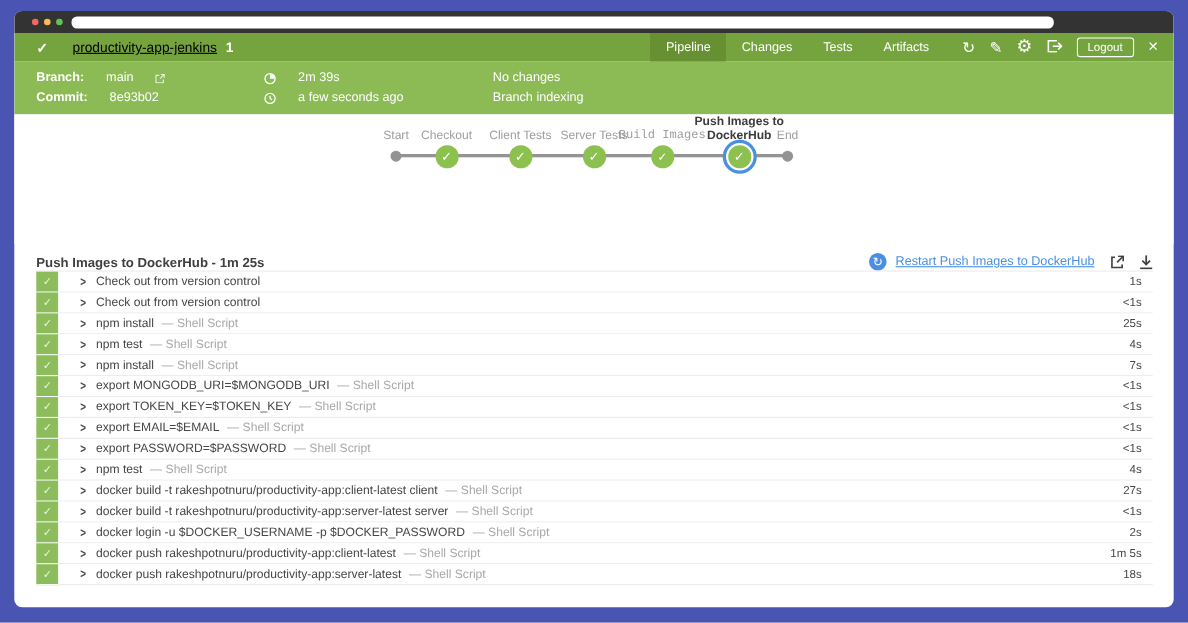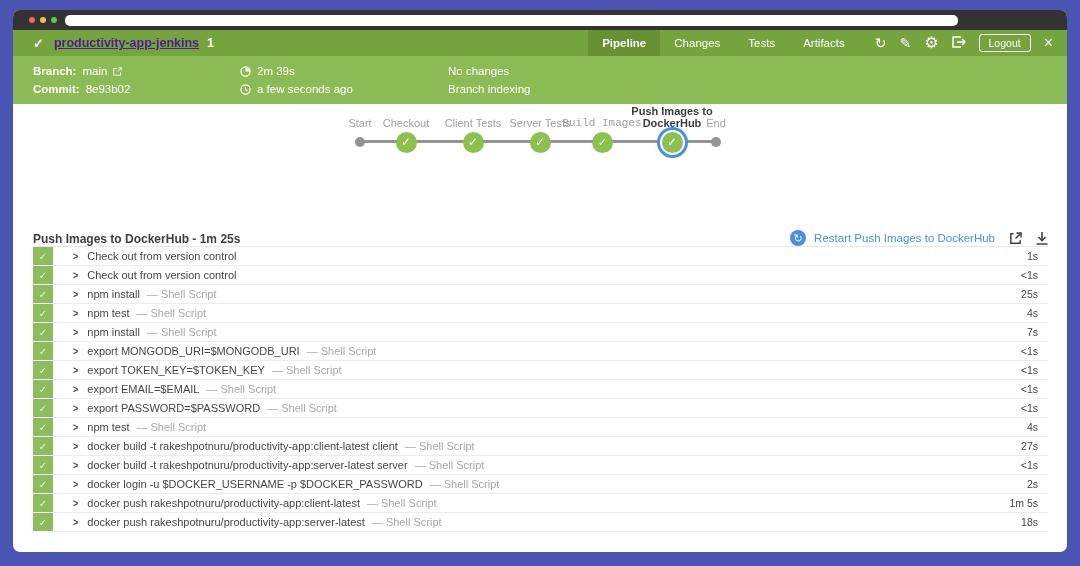--- a/index.html
+++ b/index.html
@@ -13,52 +13,52 @@
   .window{position:absolute;left:13px;top:10px;right:13px;bottom:14px;background:#fff;border-radius:7px;overflow:hidden;display:flex;flex-direction:column}
   
   .chrome{height:20px;background:var(--chrome);display:flex;align-items:center;flex:0 0 auto}
   .traffic{display:flex;gap:5px;margin-left:16px}
   .dot-btn{width:6px;height:6px;border-radius:50%}
   .dot-red{background:#ee6a5f}.dot-yellow{background:#f5bd4f}.dot-green{background:#61c354}
   .address-bar{margin-left:8px;width:893px;height:11px;background:#fff;border-radius:5px}
   
   .title-bar{height:26px;background:var(--title-green);display:flex;align-items:center;color:#fff;flex:0 0 auto;padding-left:20px}
   .tb-check{font-size:13px;font-weight:bold}
-  .job-name{font-weight:bold;text-decoration:underline;font-size:12.5px;margin-left:10px;color:#4c1d95;cursor:pointer}
+  .job-name{font-weight:normal;text-decoration:underline;font-size:12.5px;margin-left:22px;color:#000000;cursor:pointer}
   .run-number{margin-left:8px;font-weight:bold;font-size:12.5px}
   .tabs{display:flex;margin-left:auto;height:100%}
   .tab{padding:0 14px;display:flex;align-items:center;font-size:11.5px;cursor:pointer}
-  .tab.active{background:var(--tab-active);font-weight:bold}
+  .tab.active{background:var(--tab-active);font-weight:normal}
   .header-icons{display:flex;align-items:center;gap:13px;margin:0 14px 0 16px}
   .hicon{font-size:14px;line-height:1;cursor:pointer}
   .gear{font-size:16px}
   .logout-btn{border:1px solid #fff;border-radius:3px;padding:2px 9px;font-size:10.5px;cursor:pointer}
   .close-x{font-size:16px;cursor:pointer}
   
   .info-bar{height:48px;background:var(--info-green);color:#fff;display:flex;flex:0 0 auto;padding-left:20px;font-size:11.5px}
   .info-col{display:flex;flex-direction:column;justify-content:center;gap:6px}
   .info-col1{width:207px}.info-col2{width:208px}
-  .info-row{display:flex;align-items:center;gap:6px}
+  .info-row{display:flex;align-items:center;gap:20px}
   .b{font-weight:bold}
   .isvg{display:inline-flex;align-items:center}
   
   .graph{position:relative;height:118px;background:#fff;flex:0 0 auto}
   .graph-line{position:absolute;top:36px;left:347px;width:356px;height:3px;background:var(--gray-node)}
   .stage{position:absolute;top:0;width:130px;margin-left:-65px;display:flex;flex-direction:column;align-items:center}
   .stage-label{height:26px;display:flex;align-items:flex-end;justify-content:center;text-align:center;font-size:11px;color:var(--muted);line-height:1.15}
   .stage.selected .stage-label{color:#3c3c3c;font-weight:bold}
   .stage-node{height:24px;display:flex;align-items:center;justify-content:center}
   .node-circle{width:21px;height:21px;border-radius:50%;background:var(--node-green);color:#fff;display:flex;align-items:center;justify-content:center;font-size:12px;cursor:pointer}
   .stage.selected .node-circle{box-shadow:0 0 0 2px #fff,0 0 0 5px var(--accent-blue)}
   .node-dot{width:10px;height:10px;border-radius:50%;background:var(--gray-node)}
   
   .steps-header{display:flex;align-items:flex-end;padding:0 19px 0 20px;height:24px;flex:0 0 auto;font-size:12px;color:#3f3f3f;font-weight:600}
   .steps-actions{margin-left:auto;display:flex;align-items:center;gap:8px;font-weight:normal}
   .restart-circle{width:16px;height:16px;border-radius:50%;background:var(--accent-blue);color:#fff;display:flex;align-items:center;justify-content:center;font-size:11px;cursor:pointer}
-  .restart-link{color:var(--accent-blue);font-size:11.5px;cursor:pointer}
+  .restart-link{color:var(--accent-blue);text-decoration:underline;font-size:11.5px;cursor:pointer}
   .act-icon{display:inline-flex;align-items:center;cursor:pointer;margin-left:6px}
   
   .steps{margin:0 19px 0 20px;border-top:1px solid #e7e7e7}
   .step-row{display:flex;height:19px;cursor:pointer}
   .strip{width:20px;background:var(--strip-green);color:rgba(255,255,255,.85);display:flex;align-items:center;justify-content:center;font-size:10px;border-bottom:1px solid #fff}
   .step-main{flex:1;display:flex;align-items:center;border-bottom:1px solid #ececec;background:#fff;padding:0 10px 0 20px;font-size:11px}
   .chev{color:#4a4a4a;font-size:9px;font-weight:bold;margin-right:9px;transform:scaleY(1.3)}
   .step-label{color:var(--txt);white-space:nowrap}
   .step-sub{color:#a8a8a8;margin-left:7px;white-space:nowrap}
   .duration{margin-left:auto;color:var(--txt);font-size:10.5px}

